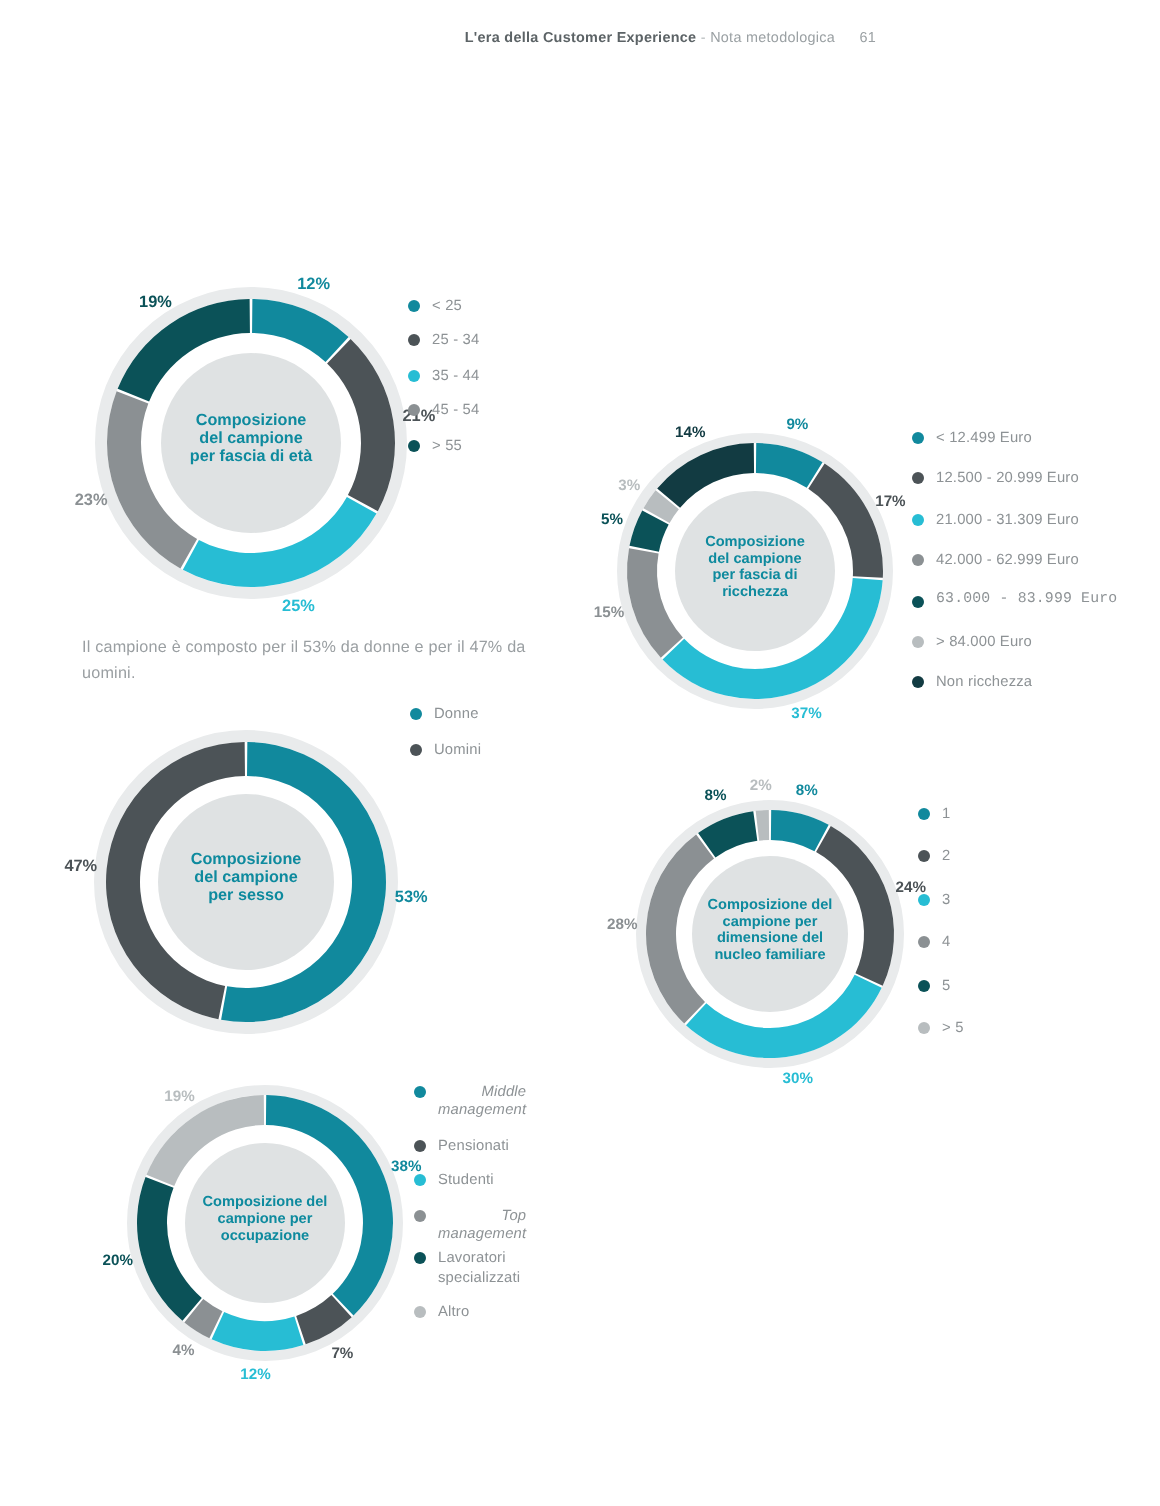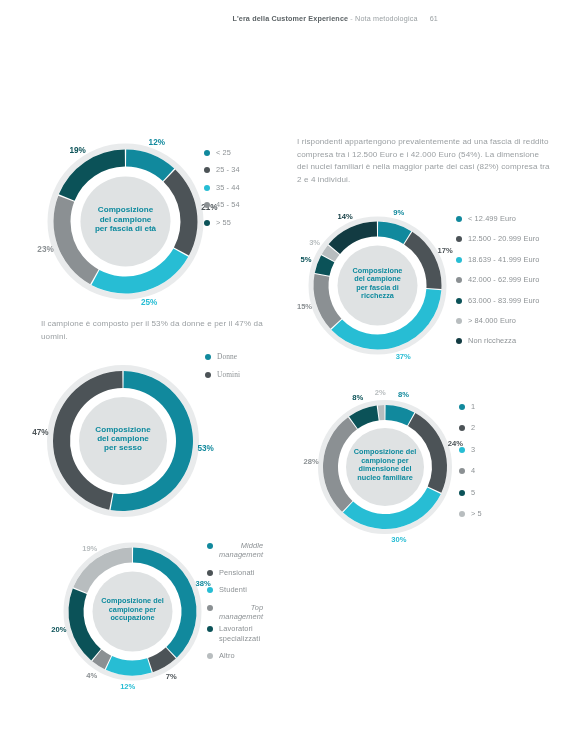--- a/index.html
+++ b/index.html
@@ -125,21 +125,20 @@
       <div class="legend-item" style="margin-bottom: 8px;">
         <span class="legend-dot" style="background: rgb(139, 144, 147);"></span>
         <span class="legend-label">45 - 54</span>
       </div>
       <div class="legend-item" style="margin-bottom: 8px;">
         <span class="legend-dot" style="background: rgb(11, 82, 88);"></span>
         <span class="legend-label">&gt; 55</span>
       </div>
     </div>
 
-  <div class="para" style="left:297px;top:136px;width:255px;">I rispondenti appartengono prevalentemente ad una fascia di reddito compresa tra i 12.500 Euro e i 42.000 Euro (54%). La dimensione dei nuclei familiari è nella maggior parte dei casi (82%) compresa tra 2 e 4 individui.</div>
 
   <div class="chart-block" style="left:300px;top:208px;">
     <svg width="155" height="155" viewBox="0 0 155 155">
         <circle cx="77.5" cy="77.5" r="66.5" fill="none" stroke="#e9ebec" stroke-width="5"></circle>
         <circle cx="77.5" cy="77.5" r="40" fill="#dfe2e3"></circle>
         <path d="M 78.1143464615936 13.502948673980868 A 64 64 0 0 1 111.27262502667034 23.136319120133884
           L 103.35716603604448 35.877806826352504 A 49 49 0 0 0 77.9703590096576 28.5022575785166 Z" fill="#11899d"></path>
         <text x="98.70332405898142" y="4.517679888552323" class="pct" font-size="7.6" fill="#11899d">9%</text>
         <path d="M 112.31004477358402 23.794685711178673 A 64 64 0 0 1 141.40934289745752 80.90527391191911
           L 126.4305906558659 80.10716283881307 A 49 49 0 0 0 104.15144052977527 36.38186874762117 Z" fill="#4c5357"></path>
@@ -166,27 +165,27 @@
       <div class="legend-item" style="margin-bottom: 11px;">
         <span class="legend-dot" style="background: rgb(17, 137, 157);"></span>
         <span class="legend-label">&lt; 12.499 Euro</span>
       </div>
       <div class="legend-item" style="margin-bottom: 11px;">
         <span class="legend-dot" style="background: rgb(76, 83, 87);"></span>
         <span class="legend-label">12.500 - 20.999 Euro</span>
       </div>
       <div class="legend-item" style="margin-bottom: 11px;">
         <span class="legend-dot" style="background: rgb(39, 189, 212);"></span>
-        <span class="legend-label">18.639 - 41.999 Euro</span>
+        <span class="legend-label">21.000 - 31.309 Euro</span>
       </div>
       <div class="legend-item" style="margin-bottom: 11px;">
         <span class="legend-dot" style="background: rgb(139, 144, 147);"></span>
         <span class="legend-label">42.000 - 62.999 Euro</span>
       </div>
-      <div class="legend-item" style="margin-bottom: 11px;">
+      <div class="legend-item" style="margin-bottom: 11px; font-family: Liberation Mono, monospace;">
         <span class="legend-dot" style="background: rgb(11, 82, 88);"></span>
         <span class="legend-label">63.000 - 83.999 Euro</span>
       </div>
       <div class="legend-item" style="margin-bottom: 11px;">
         <span class="legend-dot" style="background: rgb(184, 189, 191);"></span>
         <span class="legend-label">&gt; 84.000 Euro</span>
       </div>
       <div class="legend-item" style="margin-bottom: 11px;">
         <span class="legend-dot" style="background: rgb(18, 59, 66);"></span>
         <span class="legend-label">Non ricchezza</span>
@@ -201,21 +200,21 @@
         <circle cx="85" cy="85" r="44" fill="#dfe2e3"></circle>
         <path d="M 85.67194144236801 15.003225112166575 A 70 70 0 1 1 72.54395181683108 153.88284883524037
           L 75.5689920898864 137.15415697525341 A 53 53 0 1 0 85.5087556635072 32.0024418706404 Z" fill="#11899d"></path>
         <text x="167.63164306205564" y="92.8109900054367" class="pct" font-size="8.2" fill="#11899d">53%</text>
         <path d="M 71.22387279268237 153.63103029364925 A 70 70 0 0 1 84.32805855763196 15.003225112166575
           L 84.49124433649277 32.0024418706404 A 53 53 0 0 0 74.56950368588808 136.9634943651916 Z" fill="#4c5357"></path>
         <text x="2.3683569379443554" y="77.18900999456336" class="pct" font-size="8.2" fill="#4c5357">47%</text>
         <text x="85" y="75.8" class="center-label" font-size="8.1"><tspan x="85" dy="0">Composizione</tspan><tspan x="85" dy="9.2">del campione</tspan><tspan x="85" dy="9.2">per sesso</tspan></text>
       </svg>
   </div>
-  <div class="legend" style="left:205px;top:352px;font-family:Liberation Serif, serif;">
+  <div class="legend" style="left:205px;top:352px;">
       <div class="legend-item" style="margin-bottom: 9px;">
         <span class="legend-dot" style="background: rgb(17, 137, 157);"></span>
         <span class="legend-label">Donne</span>
       </div>
       <div class="legend-item" style="margin-bottom: 9px;">
         <span class="legend-dot" style="background: rgb(76, 83, 87);"></span>
         <span class="legend-label">Uomini</span>
       </div>
     </div>
 

